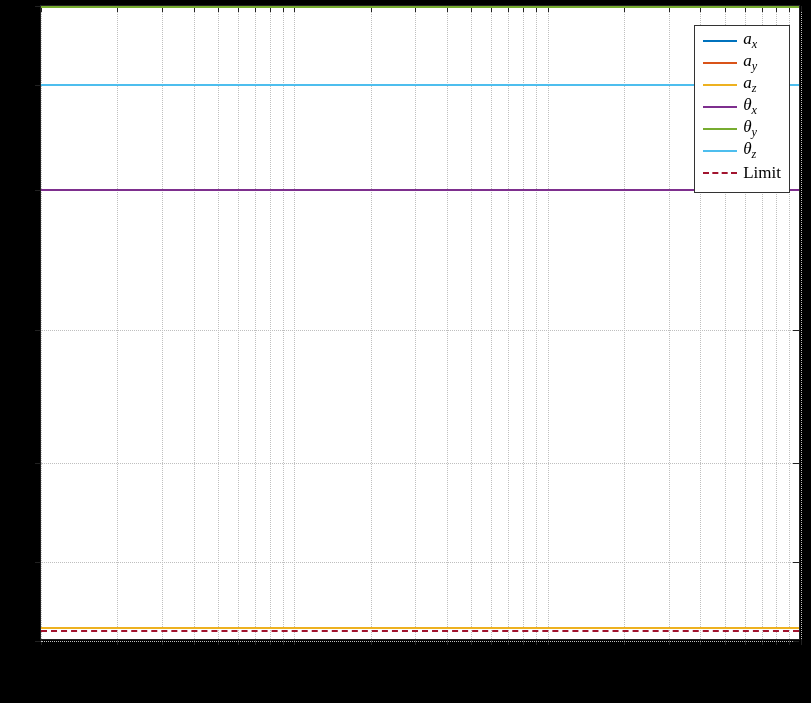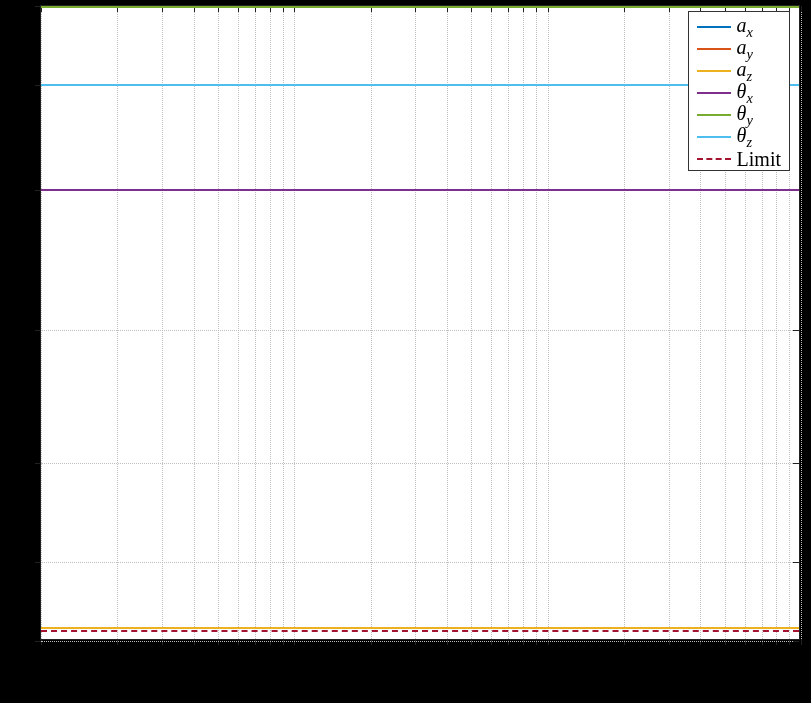--- a/index.html
+++ b/index.html
@@ -81,26 +81,26 @@
   }
   .limit-line {
     position: absolute;
     left: 0;
     right: 0;
     height: 0;
     border-top: 2.5px dashed #a2142f;
   }
   .legend {
     position: absolute;
-    top: 6px;
+    top: 20px;
     right: 10px;
     background: #fff;
     border: 1px solid #333;
-    padding: 4px 8px 0 8px;
-    font-size: 20px;
+    padding: 4px 8px 8px 8px;
+    font-size: 17px;
   }
   .legend-row {
     display: flex;
     align-items: center;
     height: 22px;
   }
   .legend-swatch {
     width: 34px;
     height: 0;
     margin-right: 6px;

